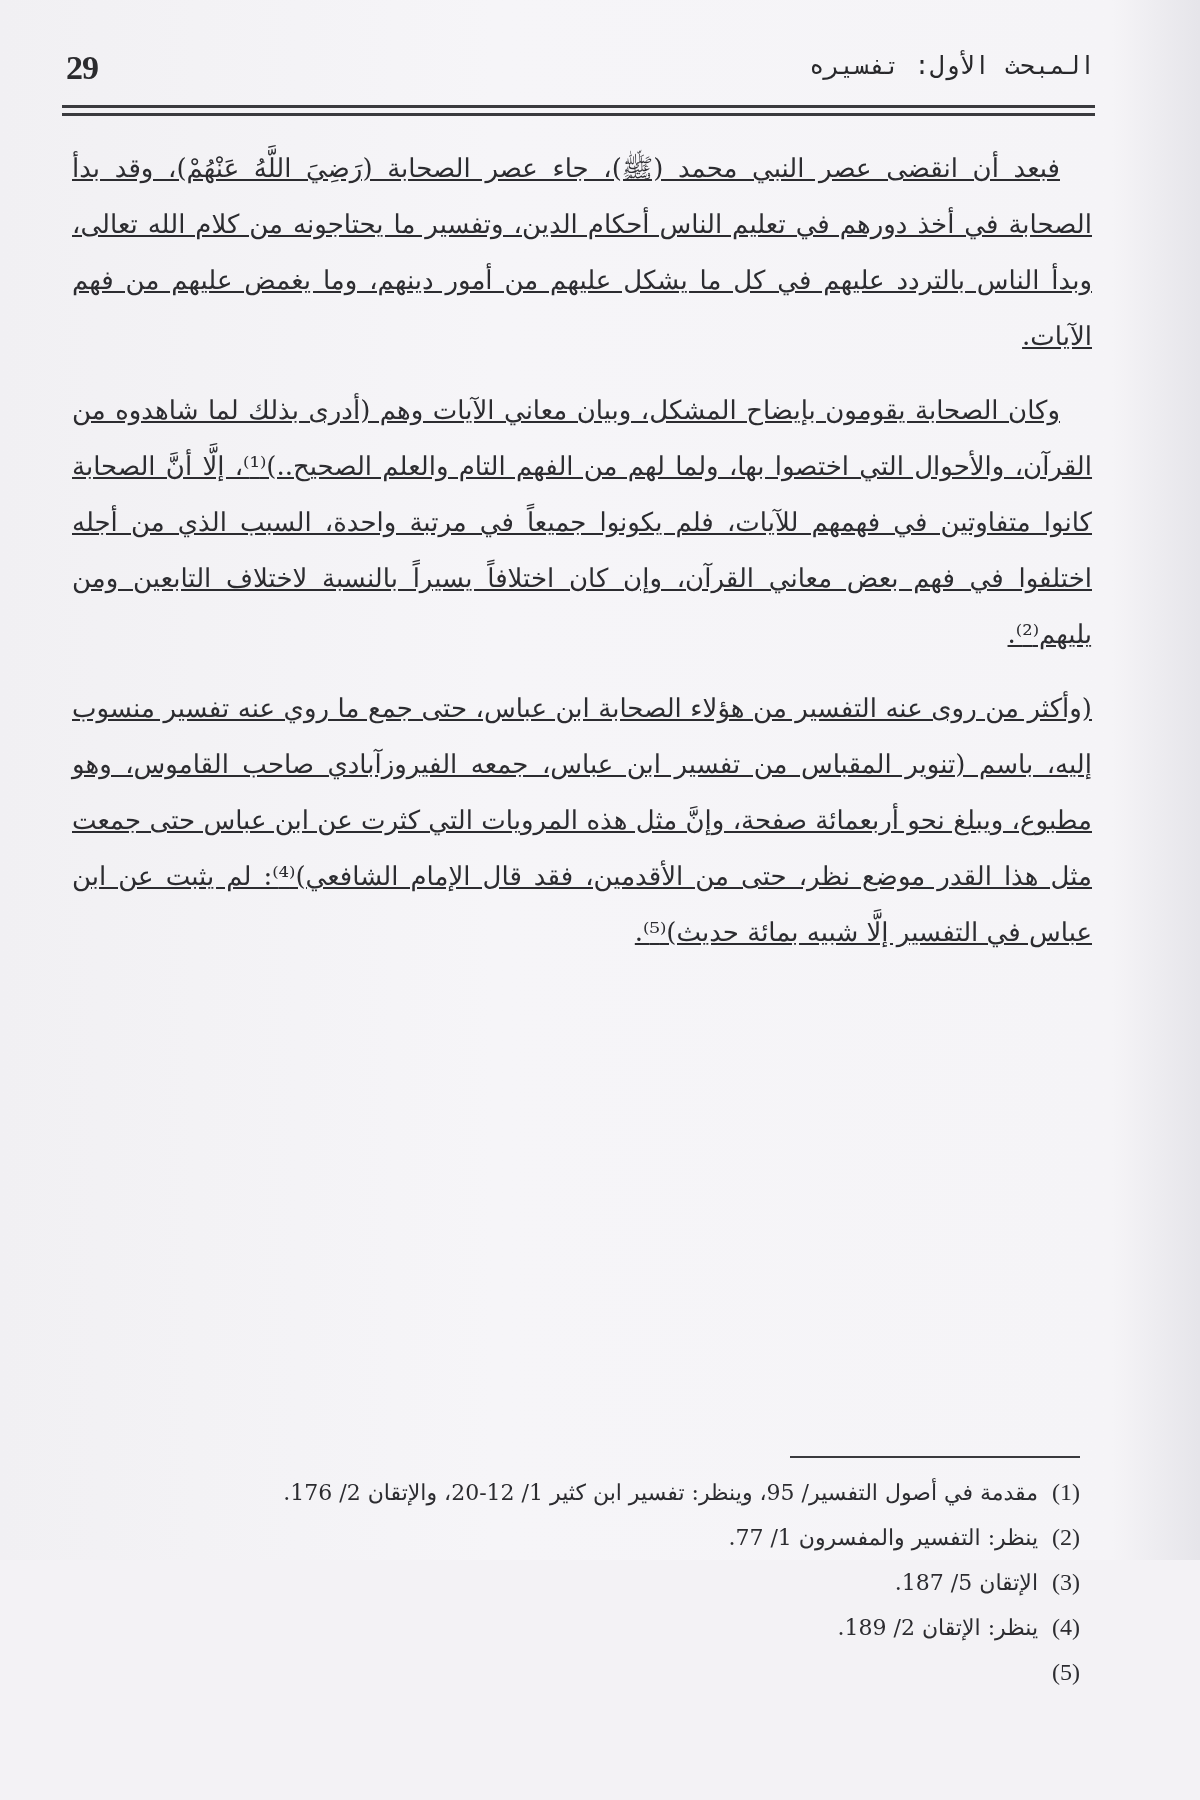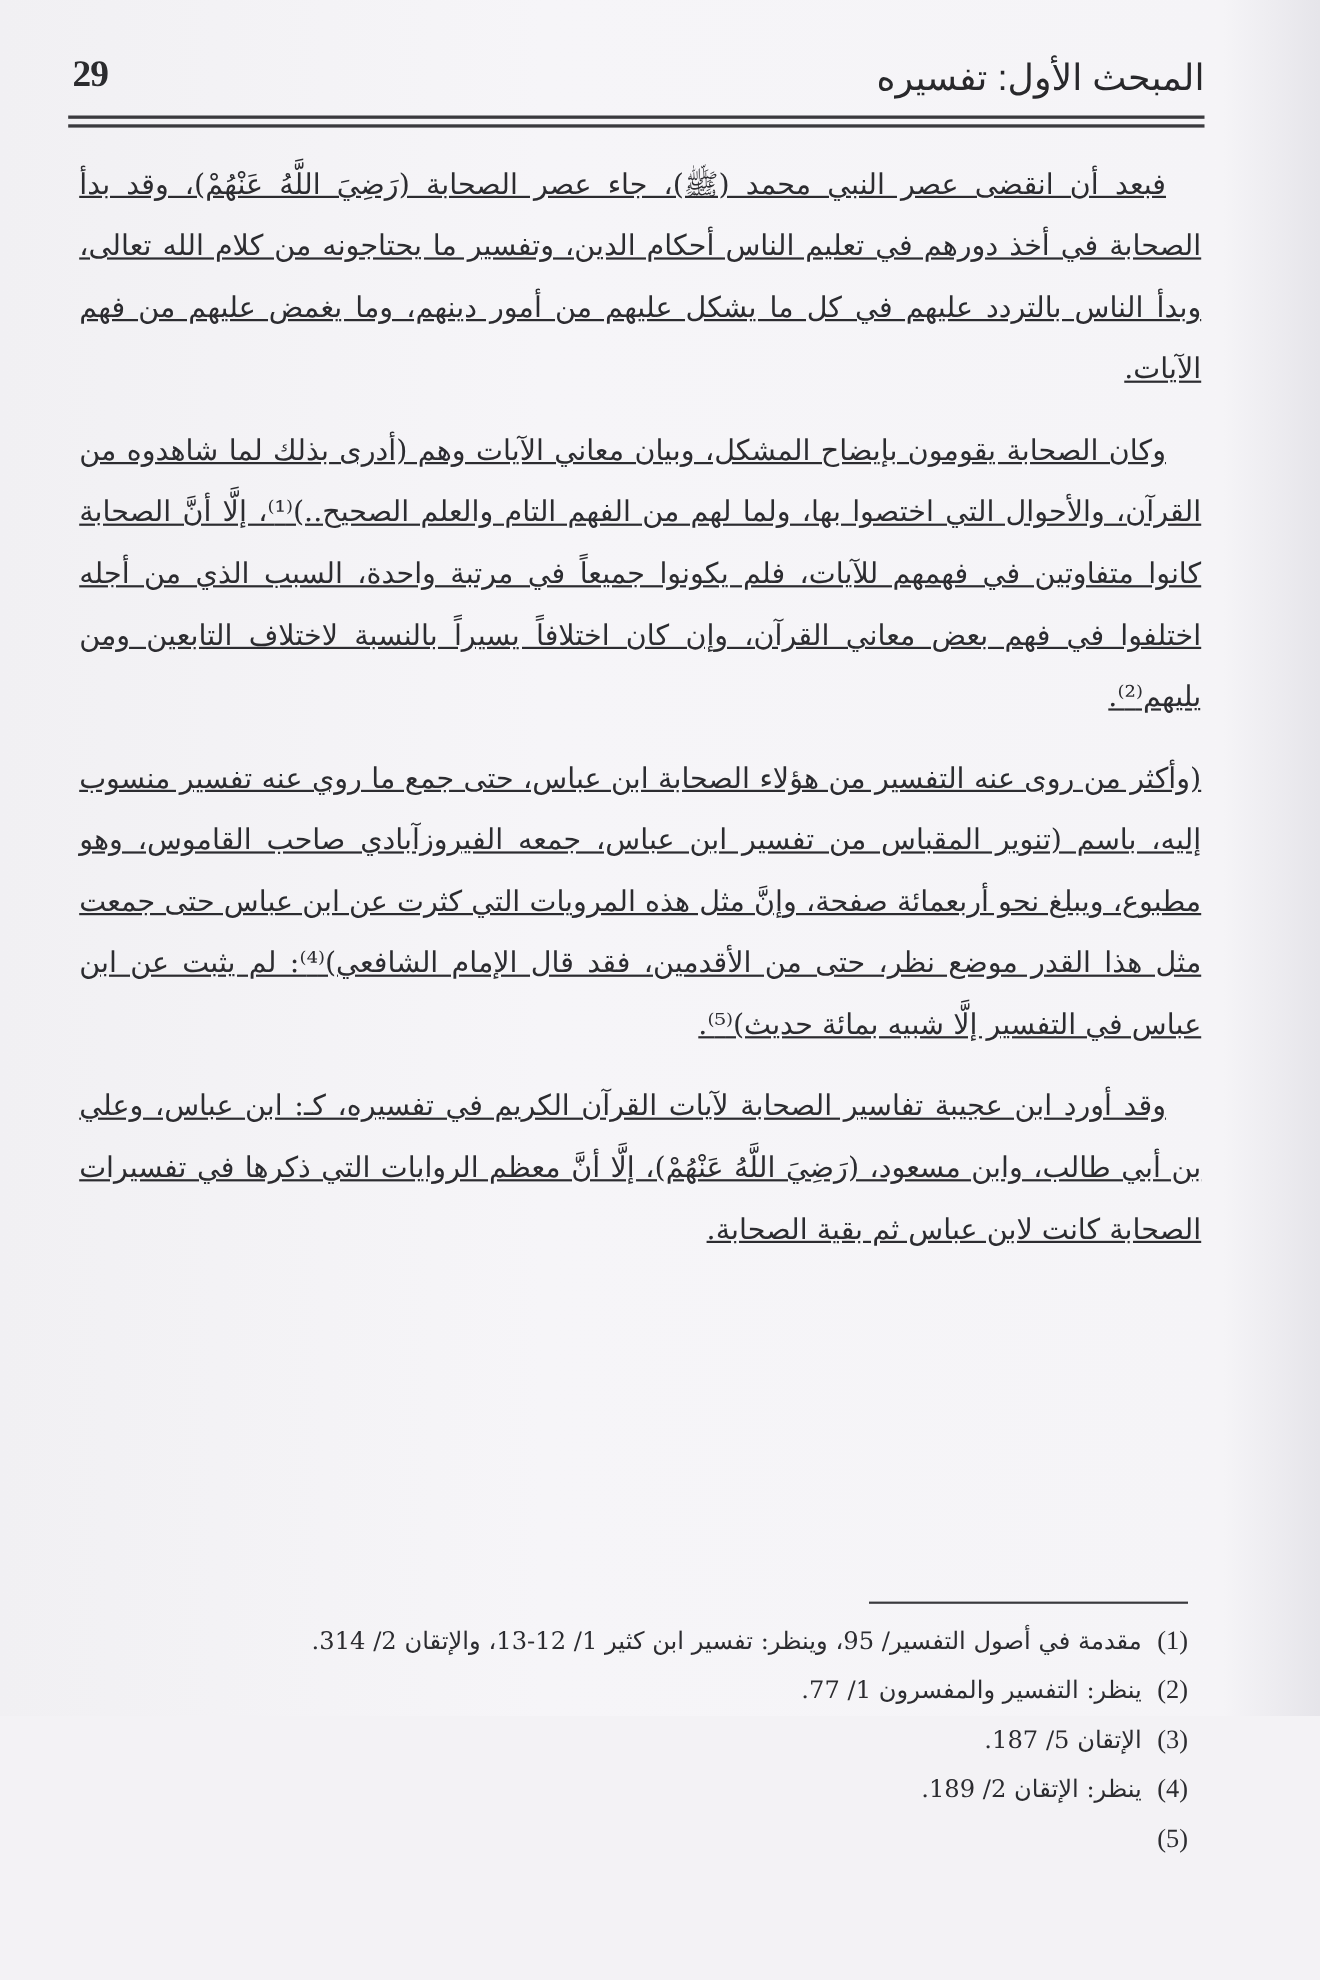--- a/index.html
+++ b/index.html
@@ -17,21 +17,21 @@
   .header {
     position: absolute; left: 62px; top: 45px; width: 1033px; height: 72px;
   }
   .page-number {
     position: absolute; left: 4px; top: 4px;
     font-family: "Liberation Serif", serif; font-weight: bold;
     font-size: 34px; color: #2b2b2e; letter-spacing: -1px;
   }
   .running-title {
     position: absolute; right: 0; top: 6px; direction: rtl;
-    font-family: Liberation Sans, sans-serif; font-size: 33px; color: #28282b;
+    font-family: Liberation Mono, monospace; font-size: 25px; color: #28282b;
   }
   .rule {
     position: absolute; left: 0; right: 0; height: 3px; background: #3a3a3e;
   }
   .rule.r1 { top: 60px; }
   .rule.r2 { top: 68px; }
 
   .body-text {
     position: absolute; left: 72px; top: 140px; width: 1020px;
     direction: rtl; text-align: justify; text-align-last: right;
@@ -59,29 +59,28 @@
     <div class="page-number">29</div>
     <div class="running-title">المبحث الأول: تفسيره</div>
     <div class="rule r1"></div>
     <div class="rule r2"></div>
   </div>
 
   <div class="body-text">
     <p class="para">فبعد أن انقضى عصر النبي محمد (ﷺ)، جاء عصر الصحابة (رَضِيَ اللَّهُ عَنْهُمْ)، وقد بدأ الصحابة في أخذ دورهم في تعليم الناس أحكام الدين، وتفسير ما يحتاجونه من كلام الله تعالى، وبدأ الناس بالتردد عليهم في كل ما يشكل عليهم من أمور دينهم، وما يغمض عليهم من فهم الآيات.</p>
     <p class="para">وكان الصحابة يقومون بإيضاح المشكل، وبيان معاني الآيات وهم (أدرى بذلك لما شاهدوه من القرآن، والأحوال التي اختصوا بها، ولما لهم من الفهم التام والعلم الصحيح..)⁽¹⁾، إلَّا أنَّ الصحابة كانوا متفاوتين في فهمهم للآيات، فلم يكونوا جميعاً في مرتبة واحدة، السبب الذي من أجله اختلفوا في فهم بعض معاني القرآن، وإن كان اختلافاً يسيراً بالنسبة لاختلاف التابعين ومن يليهم⁽²⁾.</p>
     <p class="para noindent">(وأكثر من روى عنه التفسير من هؤلاء الصحابة ابن عباس، حتى جمع ما روي عنه تفسير منسوب إليه، باسم (تنوير المقباس من تفسير ابن عباس، جمعه الفيروزآبادي صاحب القاموس، وهو مطبوع، ويبلغ نحو أربعمائة صفحة، وإنَّ مثل هذه المرويات التي كثرت عن ابن عباس حتى جمعت مثل هذا القدر موضع نظر، حتى من الأقدمين، فقد قال الإمام الشافعي)⁽⁴⁾: لم يثبت عن ابن عباس في التفسير إلَّا شبيه بمائة حديث)⁽⁵⁾.</p>
-    <p class="para">وقد أورد ابن عجيبة تفاسير الصحابة لآيات القرآن الكريم في تفسيره، كـ: ابن عباس، وعلي بن أبي طالب، وابن مسعود، (رَضِيَ اللَّهُ عَنْهُمْ)، إلَّا أنَّ معظم الروايات التي ذكرها في تفسيرات الصحابة كانت لابن عباس ثم بقية الصحابة.</p>
   </div>
 
   <div class="fn-rule"></div>
 
   <div class="footnotes">
     <div class="fn-item">
       <span class="fn-num">(1)</span>
-      <span class="fn-text">مقدمة في أصول التفسير/ 95، وينظر: تفسير ابن كثير 1/ 12-13، والإتقان 2/ 314.</span>
+      <span class="fn-text">مقدمة في أصول التفسير/ 95، وينظر: تفسير ابن كثير 1/ 12-20، والإتقان 2/ 176.</span>
     </div>
     <div class="fn-item">
       <span class="fn-num">(2)</span>
       <span class="fn-text">ينظر: التفسير والمفسرون 1/ 77.</span>
     </div>
     <div class="fn-item">
       <span class="fn-num">(3)</span>
       <span class="fn-text">الإتقان 5/ 187.</span>
     </div>
     <div class="fn-item">

